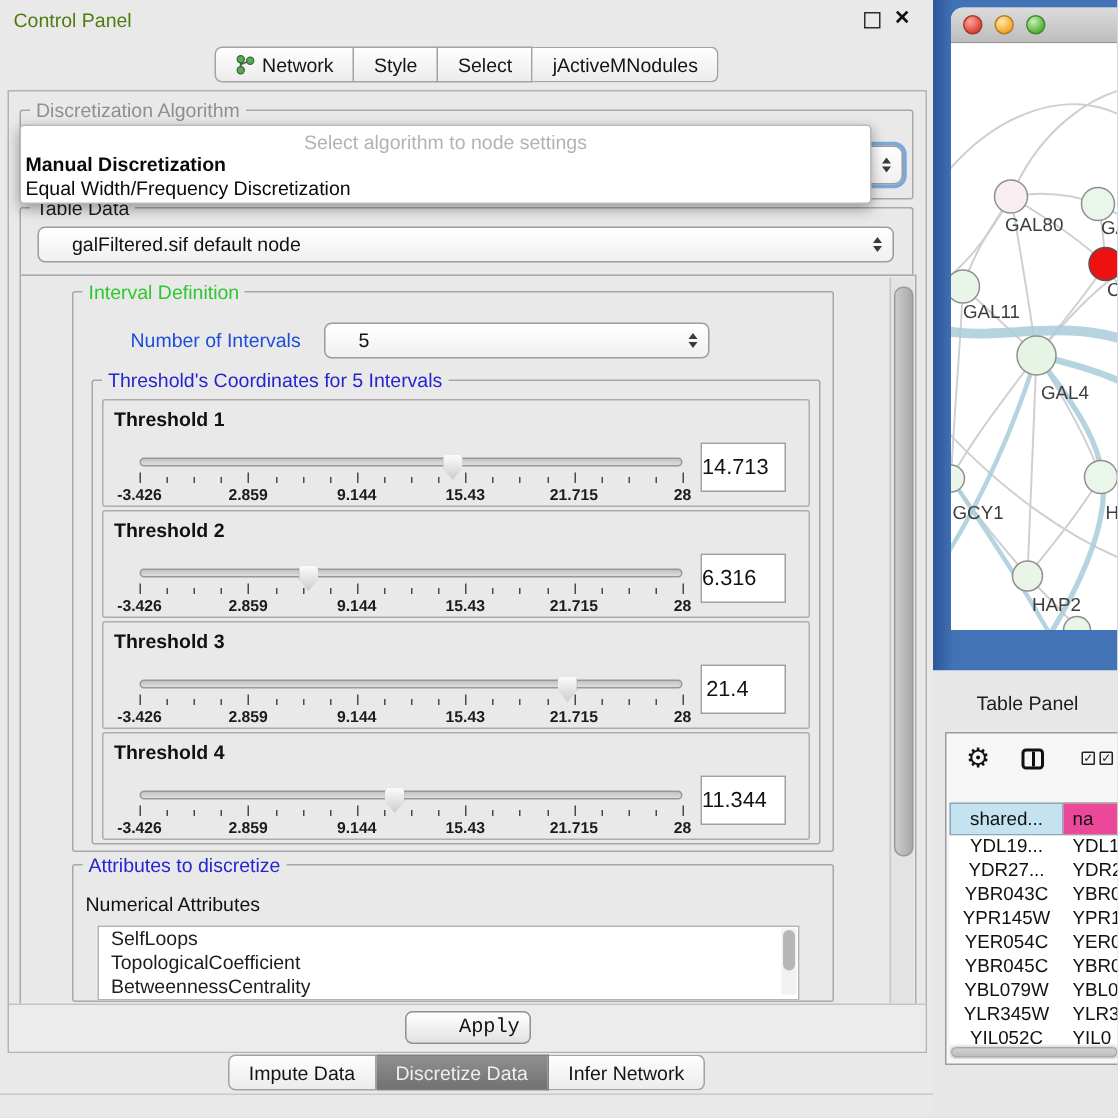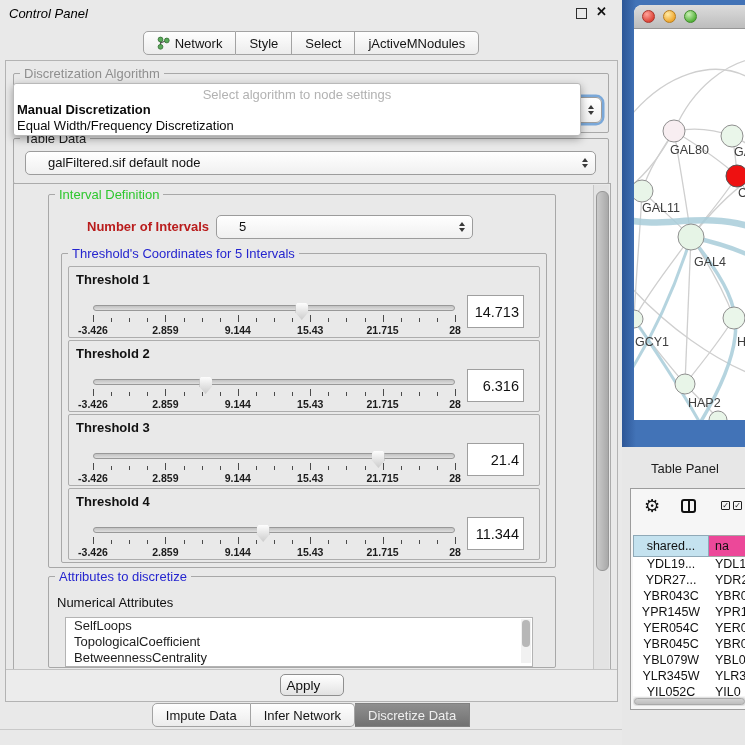--- a/index.html
+++ b/index.html
@@ -1,21 +1,21 @@
 <!DOCTYPE html>
 <html><head>
 <meta charset="utf-8">
 <style>
   html,body{margin:0;padding:0;background:#d9d9d9;}
   .screen{position:relative;width:745px;height:745px;background:#e9e9e9;overflow:hidden;
           font-family:"Liberation Sans",sans-serif;-webkit-font-smoothing:antialiased;}
 
   
   .control-panel{position:absolute;left:0;top:0;width:622px;height:745px;background:#e9e9e9;}
-  .cp-title{position:absolute;left:9px;top:6px;font-size:13px;color:#000000;font-style:italic;}
+  .cp-title{position:absolute;left:9px;top:6px;font-size:13px;color:#4d7c0f;}
   .float-icon{position:absolute;left:576px;top:8px;width:9px;height:9px;border:1.5px solid #2e2e2e;background:transparent;}
   .close-icon{position:absolute;left:596px;top:4px;font-size:13px;font-weight:bold;color:#111;}
 
   .tabs-row{position:absolute;left:0;width:622px;display:flex;justify-content:center;}
   .top-tabs{top:31px;}
   .bottom-tabs{top:703px;}
   .tab{height:24px;padding:0 13px;font-size:13px;color:#141414;display:flex;align-items:center;gap:5px;
        background:linear-gradient(#fefefe,#ececec);border:1px solid #a3a3a3;border-left:none;box-sizing:border-box;}
   .tab.first{border-left:1px solid #a3a3a3;border-radius:5px 0 0 5px;}
   .tab.last{border-radius:0 5px 5px 0;}
@@ -57,32 +57,32 @@
   .thumb{position:absolute;top:-3px;width:13px;height:17px;transform:translateX(-50%);
          background:linear-gradient(#fdfdfd,#cccccc);
          clip-path:polygon(0% 15%,15% 0%,85% 0%,100% 15%,100% 55%,50% 100%,0% 55%);
          filter:drop-shadow(0 0 1px #777);}
   .ticks{position:absolute;left:0;top:12px;width:362px;height:8px;}
   .tick{position:absolute;width:1px;background:#4a4a4a;height:4px;top:3px;}
   .tick.major{height:7px;top:0;}
   .tick-labels{position:absolute;left:0;top:21px;width:362px;height:12px;}
   .tick-label{position:absolute;transform:translateX(-50%);font-size:10.5px;font-weight:bold;color:#1b1b1b;white-space:nowrap;}
   .value-box{position:absolute;left:398px;top:28px;width:57px;height:33px;background:#fff;border:1px solid #9f9f9f;
-             font-size:14.5px;color:#111;text-align:right;line-height:33px;padding-right:4px;box-sizing:border-box;}
+             font-size:14.5px;color:#111;text-align:right;line-height:33px;padding-right:24px;box-sizing:border-box;}
 
   .list-box{position:absolute;left:16px;top:40px;width:466px;height:48px;background:#fff;border:1px solid #b3b3b3;overflow:hidden;}
   .list-item{font-size:13px;color:#1d1d1d;line-height:16px;padding-left:8px;white-space:nowrap;}
   .list-scroll{position:absolute;right:1px;top:1px;width:10px;height:44px;background:#f1f1f1;}
   .list-scroll-thumb{position:absolute;left:1px;top:1px;width:8px;height:27px;border-radius:4px;background:#b7b7b7;}
 
   .apply-bar{position:absolute;left:0;top:608px;width:611px;height:31px;background:#ececec;border-top:1px solid #c3c3c3;
              display:flex;justify-content:center;}
-  .apply-btn{margin-top:4px;width:64px;height:22px;border:1px solid #8f8f8f;border-radius:5px;
-             background:linear-gradient(#ffffff,#e2e2e2);font-size:13.5px;color:#111;text-align:left;line-height:20px;
-             font-family:Liberation Sans, sans-serif;}
+  .apply-btn{margin-top:4px;width:84px;height:22px;border:1px solid #8f8f8f;border-radius:5px;
+             background:linear-gradient(#ffffff,#e2e2e2);font-size:13.5px;color:#111;text-align:right;line-height:20px;
+             font-family:Liberation Mono, monospace;}
 
   
   .net-frame{position:absolute;left:622px;top:0;width:123px;height:447px;
              background:linear-gradient(90deg,#2d5696 0,#4273b7 14px,#4273b7 100%);}
   .mac-window{position:absolute;left:12px;top:5px;right:0;bottom:27px;border-radius:8px 0 0 0;overflow:hidden;background:#fff;}
   .mac-titlebar{height:23px;background:linear-gradient(#dcdcdc,#bdbdbd);border-bottom:1px solid #969696;
                 display:flex;align-items:center;gap:8px;padding-left:8px;border-radius:8px 0 0 0;}
   .light{width:13px;height:13px;border-radius:50%;box-sizing:border-box;}
   .light.red{background:radial-gradient(circle at 35% 30%,#ffa39a,#dd4438 72%);border:1px solid #a8352c;}
   .light.yellow{background:radial-gradient(circle at 35% 30%,#ffeaa6,#efa72f 72%);border:1px solid #b67d1e;}
@@ -172,21 +172,21 @@
             <i class="arr-up"></i>
             <i class="arr-dn"></i>
           </span>
       </div>
 
       <div class="scroll-area">
 
         <div class="group" style="left:34px;top:10px;width:506px;height:372px;">
           <span class="group-title t-green">Interval Definition</span>
 
-          <div style="position:absolute;left:38px;top:24px;font-size:13px;font-weight:bold;color:#b91c1c;">Number of Intervals</div>
+          <div style="position:absolute;left:38px;top:24px;font-size:13px;font-weight:normal;color:#1d4ed8;">Number of Intervals</div>
           <div class="combo" style="left:167px;top:20px;width:257px;height:24px;">
             <span class="combo-text">5</span>
             <span class="stepper">
                 <i class="arr-up"></i>
                 <i class="arr-dn"></i>
               </span>
           </div>
 
           <div class="group" style="left:12px;top:58px;width:484px;height:308px;">
             <span class="group-title t-blue">Threshold's Coordinates for 5 Intervals</span>
@@ -379,25 +379,25 @@
 
       <div class="apply-bar">
         <button class="apply-btn">Apply</button>
       </div>
     </div>
 
     <div class="tabs-row bottom-tabs">
       <div class="tab first">
         <span>Impute Data</span>
       </div>
+      <div class="tab selected">
+        <span>Discretize Data</span>
+      </div>
       <div class="tab last">
         <span>Infer Network</span>
-      </div>
-      <div class="tab selected">
-        <span>Discretize Data</span>
       </div>
     </div>
     <div class="cp-bottom-line"></div>
   </section>
 
   <section class="net-frame">
     <div class="mac-window">
       <div class="mac-titlebar">
         <span class="light red"></span>
         <span class="light yellow"></span>

